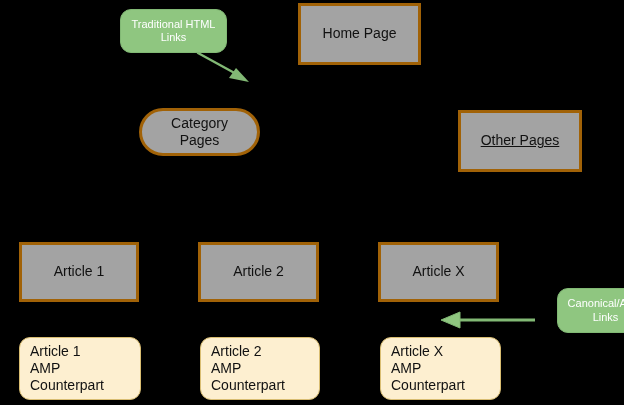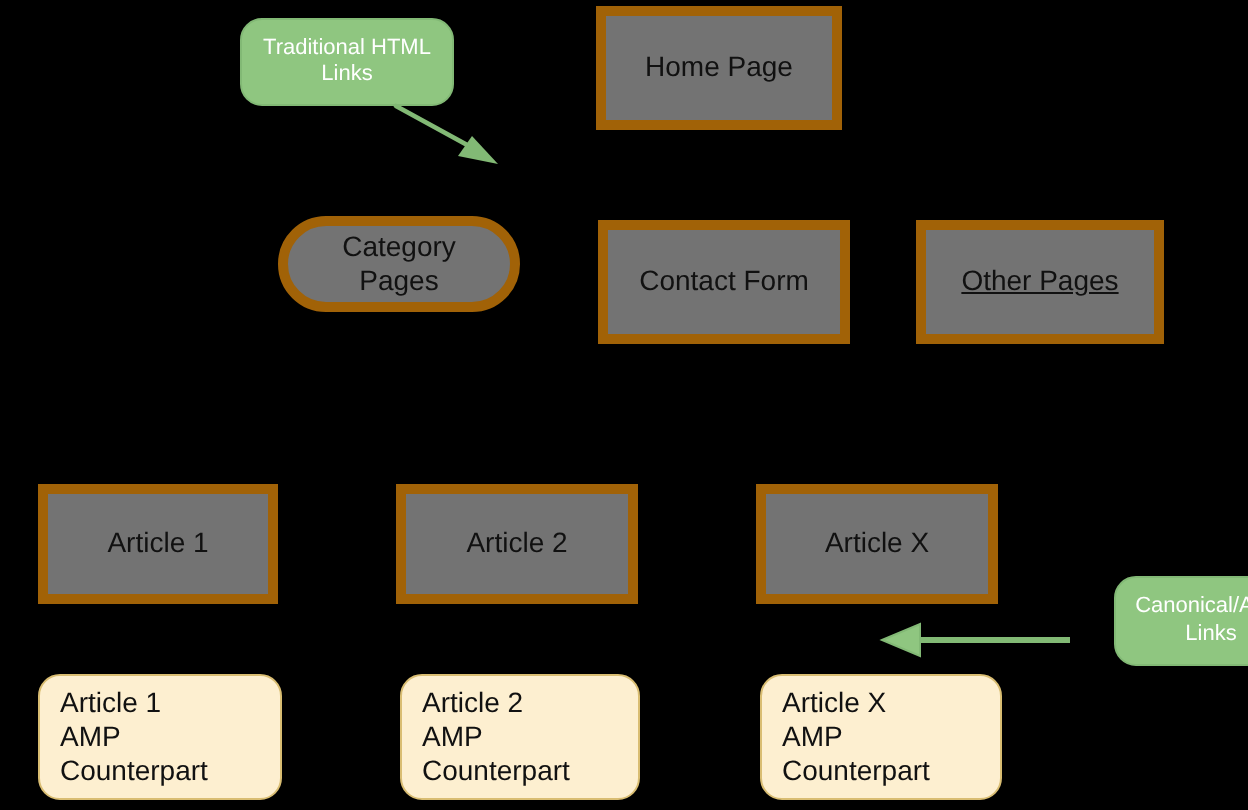--- a/index.html
+++ b/index.html
@@ -20,22 +20,22 @@
   .node {
     position: absolute;
     box-sizing: border-box;
     display: flex;
     align-items: center;
     justify-content: center;
     text-align: center;
     line-height: 1.22;
   }
   .node-blue {
-    background: #737373;
-    border: 5px solid #a16207;
+    background: #a3a3a3;
+    border: 3px solid #a16207;
     color: #111111;
     font-size: 14px;
   }
   .node-green {
     background: #8fc680;
     border: 1px solid #82b975;
     border-radius: 11px;
     color: #ffffff;
     font-size: 11px;
   }
@@ -72,23 +72,20 @@
 
   <div class="node node-blue" style="left:281px; top:3px; width:123px; height:62px;">
     <span class="lbl">Home Page</span>
   </div>
 
   <div class="node node-blue" style="left:122px; top:108px; width:121px; height:48px;border-radius:25px;">
     <span class="lbl" style="white-space:pre-line;">Category
 Pages</span>
   </div>
 
-  <div class="node node-blue" style="left:282px; top:110px; width:126px; height:62px;">
-    <span class="lbl" style="white-space:pre-line;">Contact Form</span>
-  </div>
 
   <div class="node node-blue" style="left:441px; top:110px; width:124px; height:62px;text-decoration:underline;">
     <span class="lbl" style="white-space:pre-line;">Other Pages</span>
   </div>
 
   <div class="node node-blue" style="left:2px; top:242px; width:120px; height:60px;">
     <span class="lbl">Article 1</span>
   </div>
 
   <div class="node node-blue" style="left:181px; top:242px; width:121px; height:60px;">

